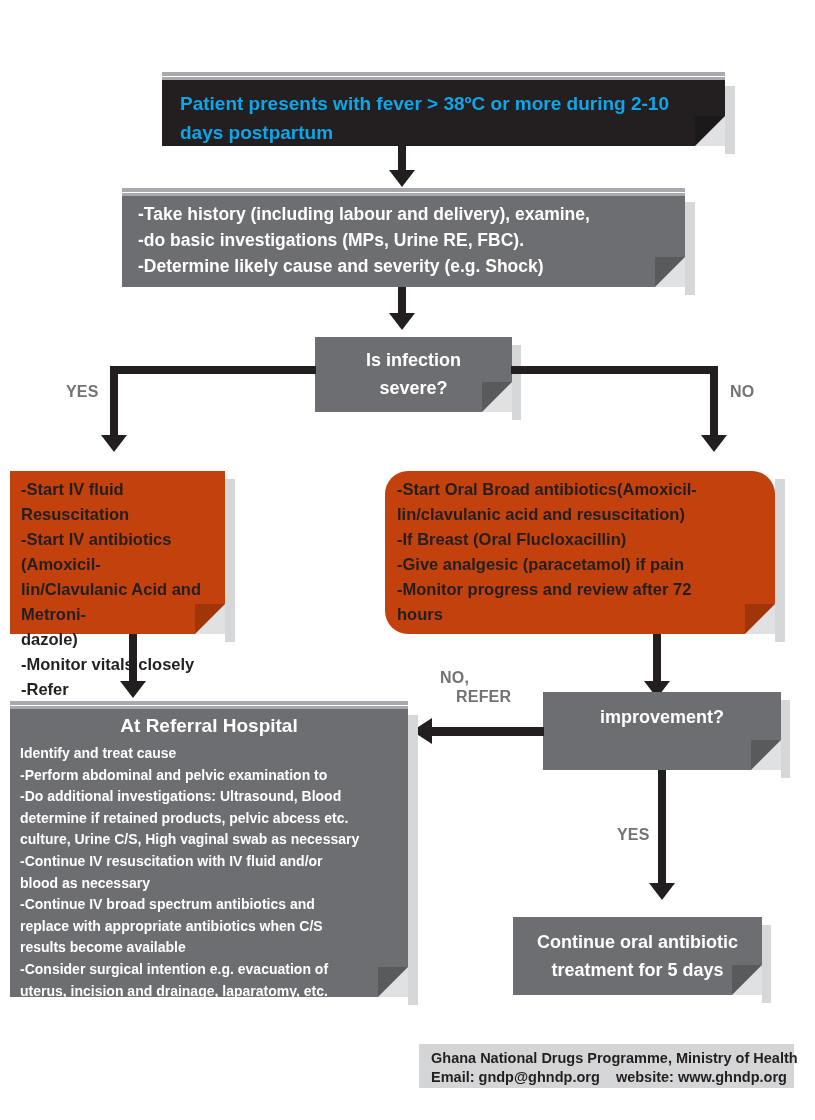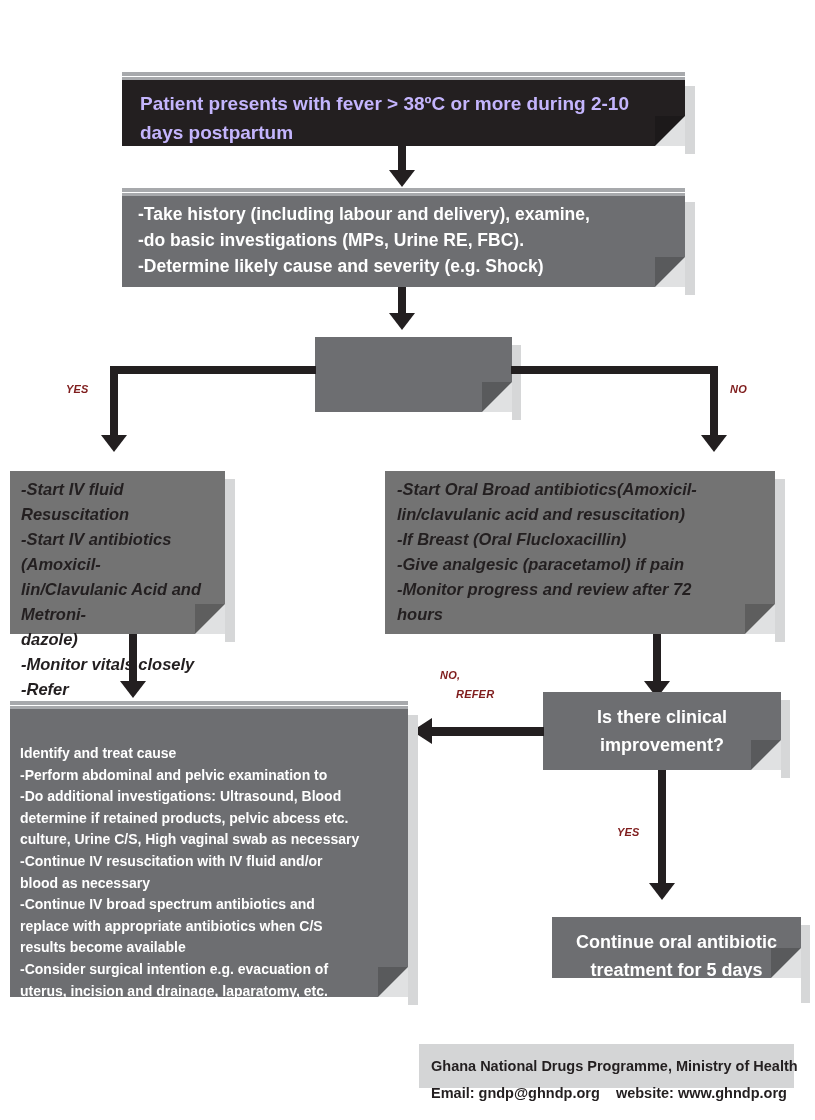--- a/index.html
+++ b/index.html
@@ -7,23 +7,23 @@
     width:815px;height:1120px;position:relative;overflow:hidden;
     font-family:"Liberation Sans", sans-serif;
     -webkit-font-smoothing:antialiased;
   }
   #canvas{position:absolute;inset:0;}
 
   
   .box{position:absolute;box-sizing:border-box;}
   .box .inner{position:relative;width:100%;height:100%;box-sizing:border-box;}
 
-  .box-dark{background:#231f20;color:#c4b5fd;}
+  .box-dark{background:#231f20;color:#0ea5e9;margin-left:40px;}
   .box-mid{background:#6d6e71;color:#ffffff;}
-  .box-light{background:#737373;color:#231f20;font-style:italic;}
+  .box-light{background:#c2410c;color:#231f20;}
 
   
   .toprule{position:absolute;left:0;right:0;top:-6px;height:6px;
            background:#a7a9ac;border-top:2px solid #a7a9ac;}
   .toprule:after{content:"";position:absolute;left:0;right:0;top:2px;height:1px;background:#ffffff;}
 
   
   .shadow{position:absolute;background:#d6d7d8;}
 
   
@@ -42,26 +42,26 @@
 
   
   .line{position:absolute;background:#231f20;}
   .arrow-down{position:absolute;width:0;height:0;
     border-left:13px solid transparent;border-right:13px solid transparent;
     border-top:17px solid #231f20;}
   .arrow-left{position:absolute;width:0;height:0;
     border-top:13px solid transparent;border-bottom:13px solid transparent;
     border-right:20px solid #231f20;}
 
-  .lbl{position:absolute;font-weight:bold;color:#7f1d1d;font-size:11px;letter-spacing:.2px;font-style:italic;}
+  .lbl{position:absolute;font-weight:bold;color:#737373;font-size:16px;letter-spacing:.2px;}
 
   
   #footer{position:absolute;background:#d4d5d6;box-sizing:border-box;
           color:#231f20;font-weight:bold;}
-  #footer div{white-space:pre;margin-top:8px;}
+  #footer div{white-space:pre;}
 </style>
 </head>
 <body>
 
 <div id="canvas">
 
   <div class="box box-dark" style="left:122px;top:78px;width:563px;height:68px;">
     <div class="shadow" style="left:563px;top:8px;width:10px;height:68px;"></div>
     <div class="toprule"></div>
     <div class="inner">
@@ -91,20 +91,24 @@
       </div>
     </div>
   </div>
 
   <div class="line" style="left:398px;top:287px;width:8px;height:30px;"></div>
   <div class="arrow-down" style="left:389px;top:313px;"></div>
 
   <div class="box box-mid" style="left:315px;top:337px;width:197px;height:75px;">
     <div class="shadow" style="left:197px;top:8px;width:9px;height:75px;"></div>
     <div class="inner">
+      <div style="position:absolute;left:0;top:9px;width:197px;text-align:center;font-size:18px;line-height:28px;">
+        <div class="b">Is infection</div>
+        <div class="b">severe?</div>
+      </div>
       <div class="fold">
         <span class="tri-dark"></span>
           <span class="tri-light"></span>
       </div>
     </div>
   </div>
 
   <div class="line" style="left:110px;top:366px;width:206px;height:8px;"></div>
   <div class="line" style="left:511px;top:366px;width:207px;height:8px;"></div>
 
@@ -131,21 +135,21 @@
       <div class="fold">
         <span class="tri-dark"></span>
           <span class="tri-light"></span>
       </div>
     </div>
   </div>
 
   <div class="line" style="left:129px;top:634px;width:8px;height:52px;"></div>
   <div class="arrow-down" style="left:120px;top:681px;"></div>
 
-  <div class="box box-light" style="left:385px;top:471px;width:390px;height:163px;">
+  <div class="box box-light" style="left:385px;top:471px;width:390px;height:163px;border-radius:23px;">
     <div class="shadow" style="left:390px;top:8px;width:10px;height:163px;"></div>
     <div class="inner">
       <div style="position:absolute;left:12px;top:6px;width:375px;font-size:16.5px;line-height:25px;">
         <div class="b">-Start Oral Broad antibiotics(Amoxicil-</div>
         <div class="b">lin/clavulanic acid and resuscitation)</div>
         <div class="b">-If Breast (Oral Flucloxacillin)</div>
         <div class="b">-Give analgesic (paracetamol) if pain</div>
         <div class="b">-Monitor progress and review after 72</div>
         <div class="b">hours</div>
       </div>
@@ -156,21 +160,20 @@
     </div>
   </div>
 
   <div class="line" style="left:653px;top:634px;width:8px;height:52px;"></div>
   <div class="arrow-down" style="left:644px;top:681px;"></div>
 
   <div class="box box-mid" style="left:543px;top:692px;width:238px;height:78px;">
     <div class="shadow" style="left:238px;top:8px;width:9px;height:78px;"></div>
     <div class="inner">
       <div style="position:absolute;left:0;top:11px;width:238px;text-align:center;font-size:18px;line-height:28px;">
-        <div class="b">Is there clinical</div>
         <div class="b">improvement?</div>
       </div>
       <div class="fold">
         <span class="tri-dark"></span>
           <span class="tri-light"></span>
       </div>
     </div>
   </div>
 
   <div class="line" style="left:432px;top:727px;width:112px;height:9px;"></div>
@@ -179,20 +182,21 @@
   <div class="lbl" style="left:456px;top:688px;">REFER</div>
 
   <div class="line" style="left:658px;top:770px;width:8px;height:117px;"></div>
   <div class="arrow-down" style="left:649px;top:883px;"></div>
   <div class="lbl" style="left:617px;top:826px;">YES</div>
 
   <div class="box box-mid" style="left:10px;top:707px;width:398px;height:290px;">
     <div class="shadow" style="left:398px;top:8px;width:10px;height:290px;"></div>
     <div class="toprule"></div>
     <div class="inner">
+      <div class="b" style="position:absolute;left:0;top:6px;width:398px;text-align:center;font-size:19px;line-height:26px;">At Referral Hospital</div>
       <div style="position:absolute;left:10px;top:36px;width:385px;font-size:14px;line-height:21.6px;">
         <div class="b">Identify and treat cause</div>
         <div class="b">-Perform abdominal and pelvic examination to</div>
         <div class="b">-Do additional investigations: Ultrasound, Blood</div>
         <div class="b">determine if retained products, pelvic abcess etc.</div>
         <div class="b">culture, Urine C/S, High vaginal swab as necessary</div>
         <div class="b">-Continue IV resuscitation with IV fluid and/or</div>
         <div class="b">blood as necessary</div>
         <div class="b">-Continue IV broad spectrum antibiotics and</div>
         <div class="b">replace with appropriate antibiotics when C/S</div>
@@ -200,21 +204,21 @@
         <div class="b">-Consider surgical intention e.g. evacuation of</div>
         <div class="b">uterus, incision and drainage, laparatomy, etc.</div>
       </div>
       <div class="fold">
         <span class="tri-dark"></span>
           <span class="tri-light"></span>
       </div>
     </div>
   </div>
 
-  <div class="box box-mid" style="left:552px;top:917px;width:249px;height:61px;">
+  <div class="box box-mid" style="left:513px;top:917px;width:249px;height:78px;">
     <div class="shadow" style="left:249px;top:8px;width:9px;height:78px;"></div>
     <div class="inner">
       <div style="position:absolute;left:0;top:11px;width:249px;text-align:center;font-size:18px;line-height:28px;">
         <div class="b">Continue oral antibiotic</div>
         <div class="b">treatment for 5 days</div>
       </div>
       <div class="fold">
         <span class="tri-dark"></span>
           <span class="tri-light"></span>
       </div>

